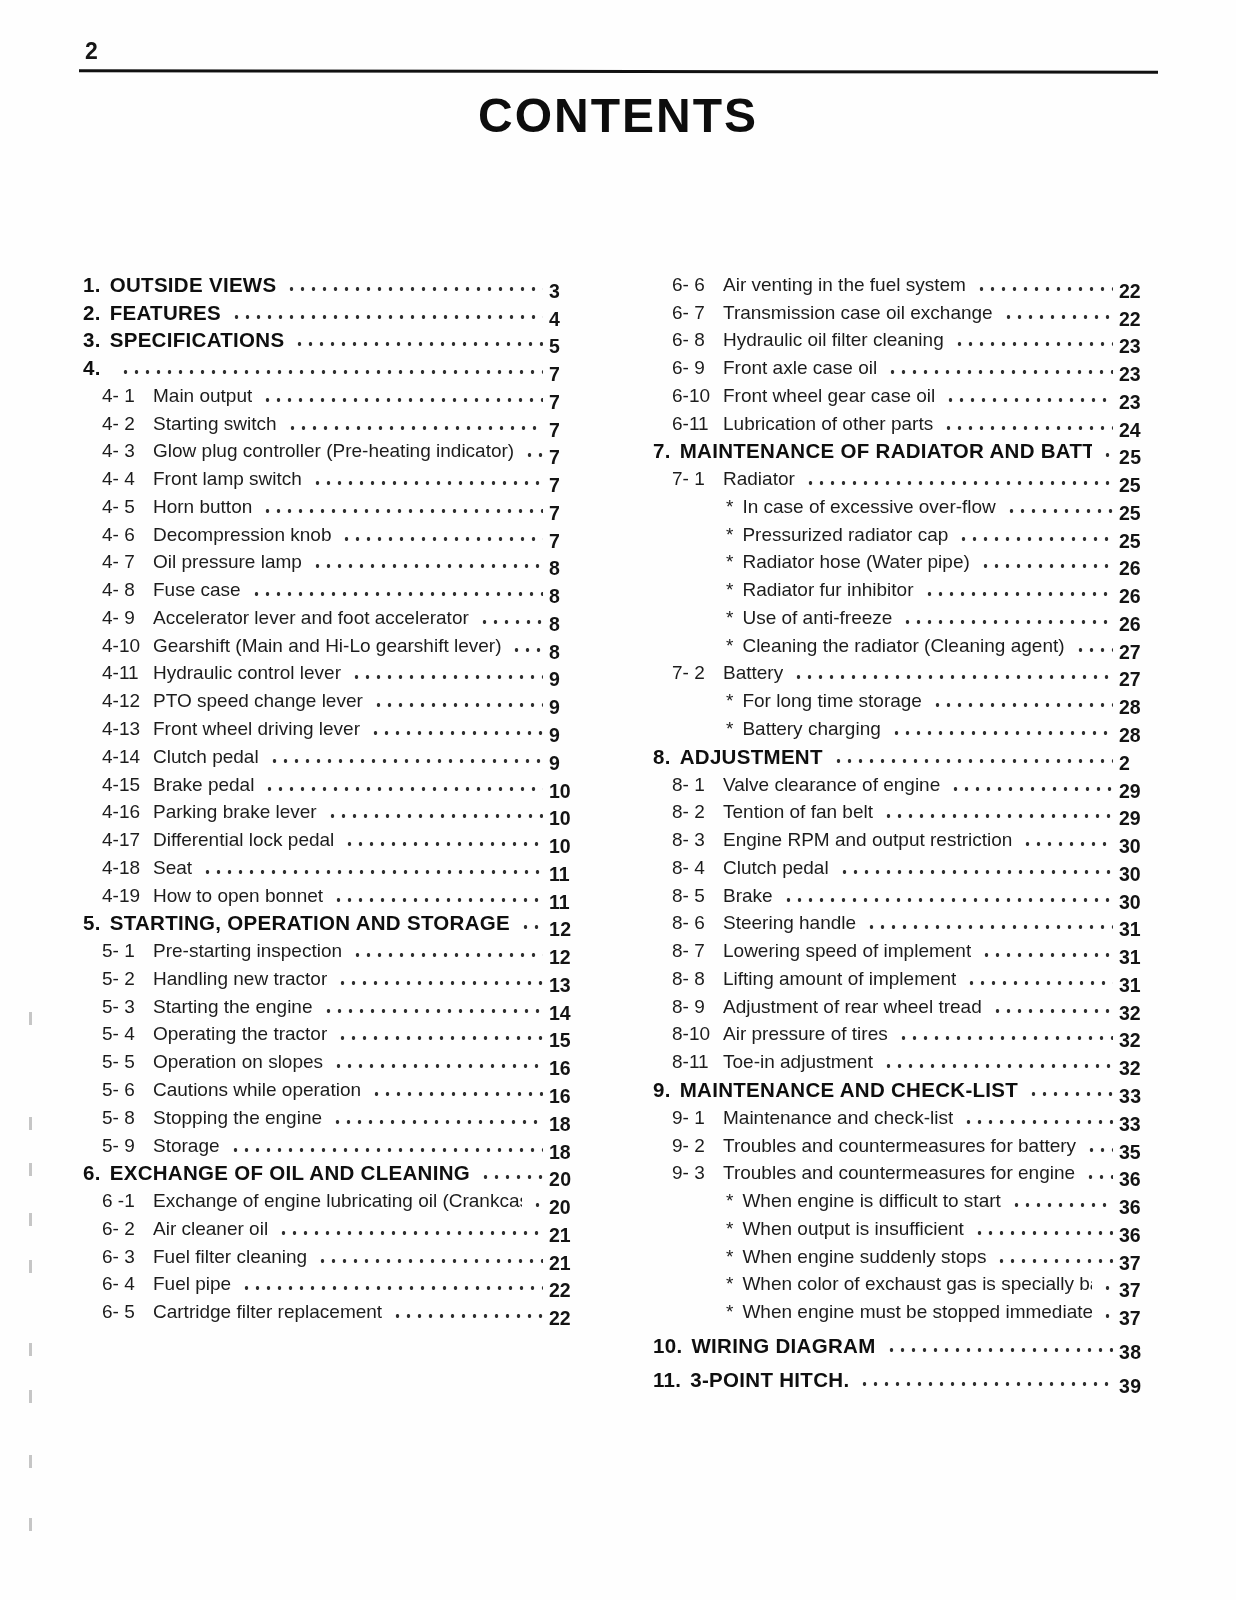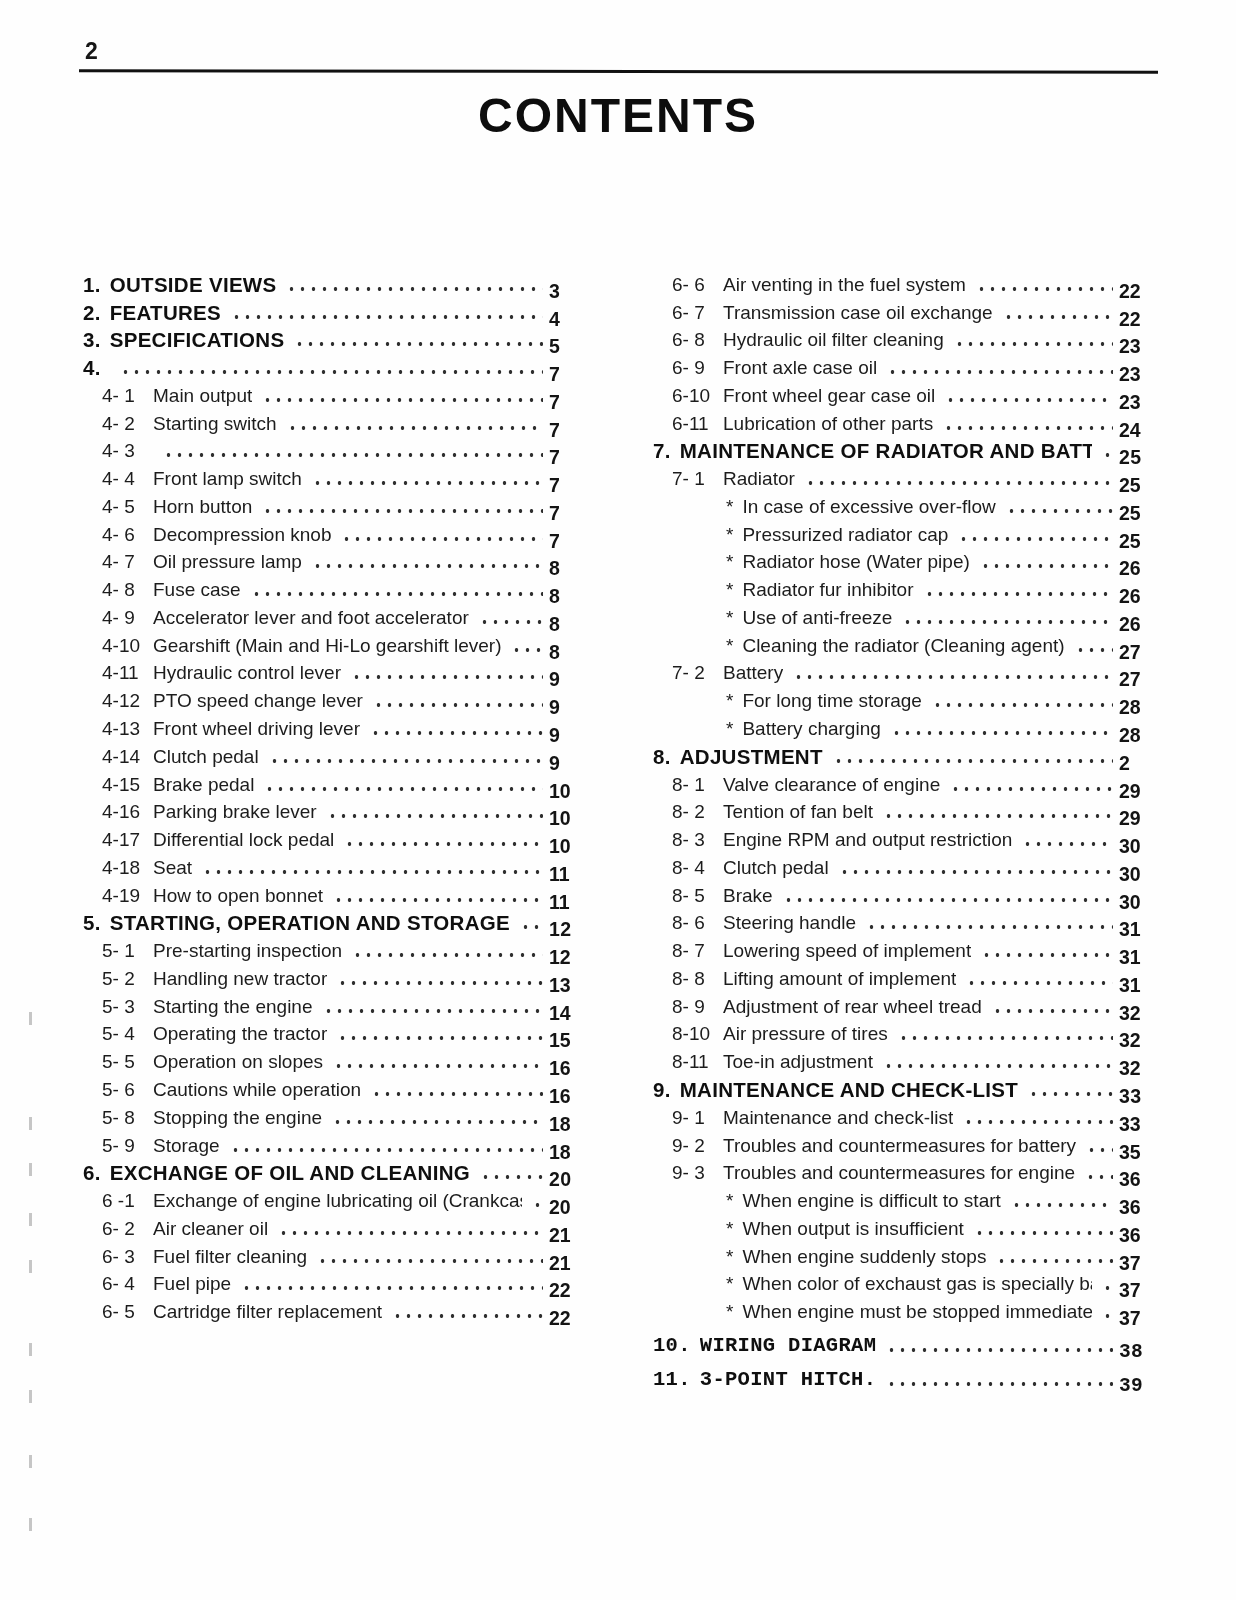--- a/index.html
+++ b/index.html
@@ -39,21 +39,21 @@
   .row .leader{
     flex:1 1 12px;min-width:10px;height:8px;align-self:flex-end;
     margin:0 6px 3px 10px;
     background-image:radial-gradient(circle,#2e2e2e 1.6px,transparent 2.1px);
     background-size:11px 8px;background-position:left center;background-repeat:repeat-x;
   }
   .row .page{
     flex:0 0 36px;font-weight:600;font-size:19.5px;color:#141414;
     transform:translateY(6px);
   }
-  .row.spaced{margin-top:6px;font-family:Liberation Mono, monospace;}
+  .row.spaced{margin-top:6px;}
   .tick{position:absolute;left:29px;width:3px;height:13px;background:#c6c6c6;}
 </style>
 </head>
 <body>
 
 <div class="page-num">2</div>
 <div class="rule"></div>
 <div class="doc-title">CONTENTS</div>
 
 <div class="col" id="col-left">
@@ -87,20 +87,21 @@
       <span class="page">7</span>
     </div>
     <div class="row sub">
       <span class="num">4- 2</span>
       <span class="title">Starting switch</span>
       <span class="leader"></span>
       <span class="page">7</span>
     </div>
     <div class="row sub">
       <span class="num">4- 3</span>
+      <span class="title">Glow plug controller (Pre-heating indicator)</span>
       <span class="leader"></span>
       <span class="page">7</span>
     </div>
     <div class="row sub">
       <span class="num">4- 4</span>
       <span class="title">Front lamp switch</span>
       <span class="leader"></span>
       <span class="page">7</span>
     </div>
     <div class="row sub">

